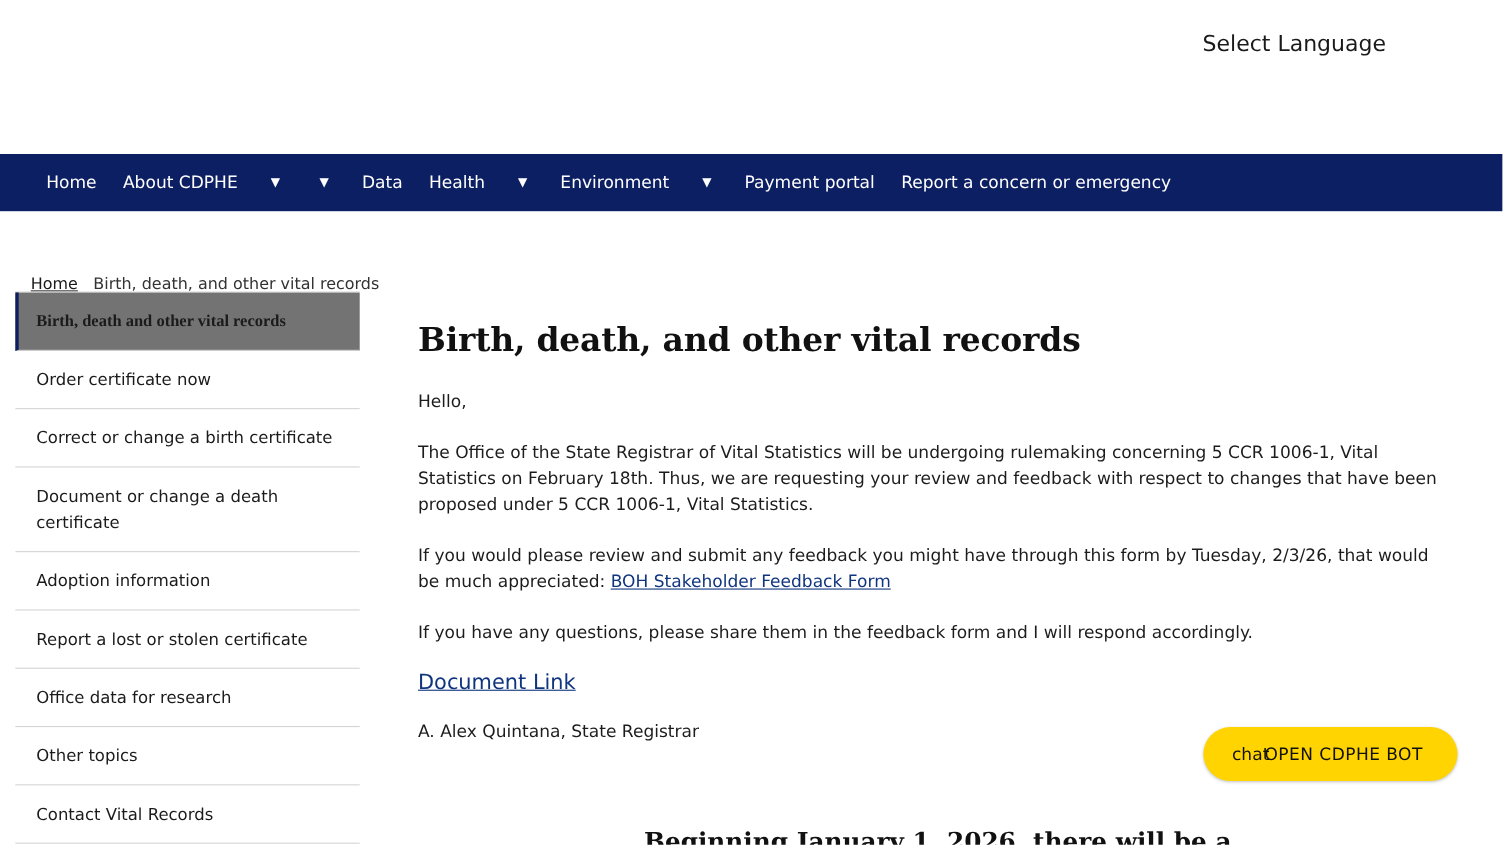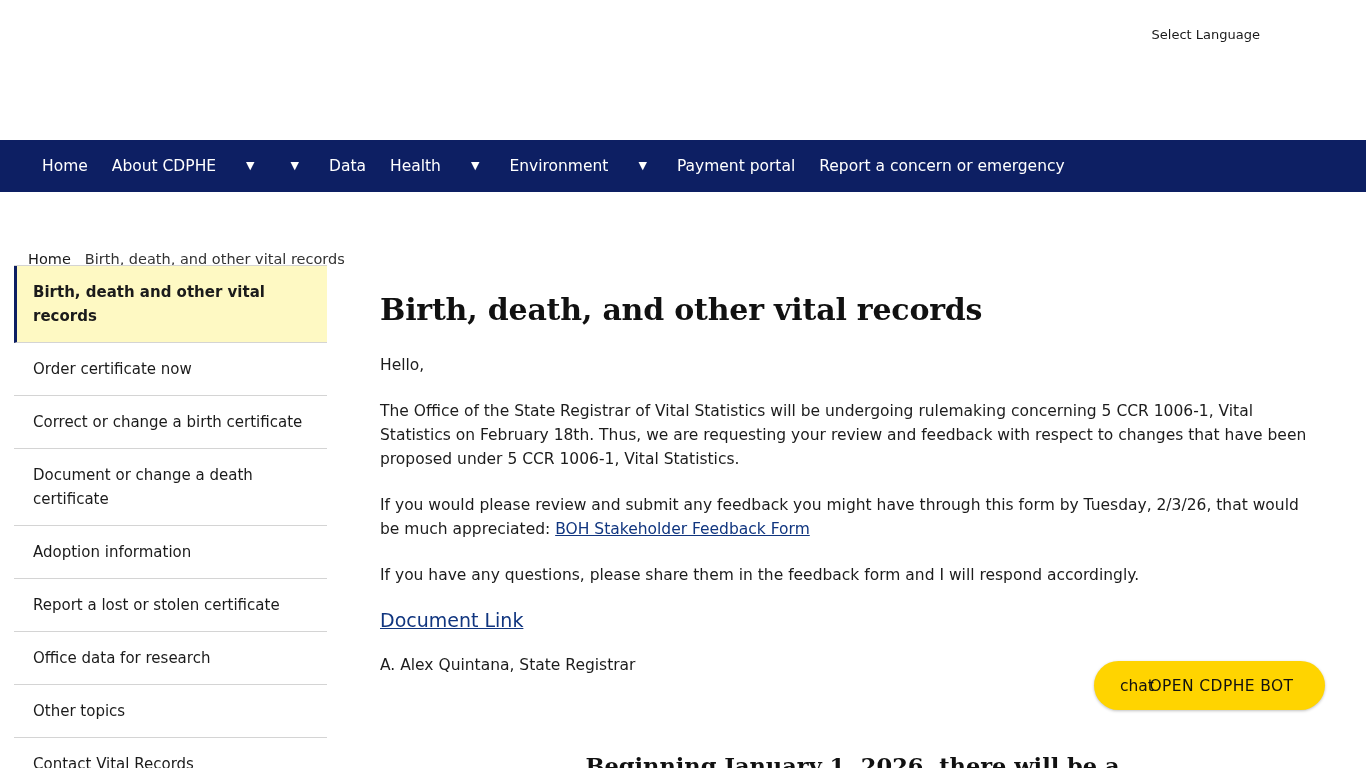--- a/index.html
+++ b/index.html
@@ -14,21 +14,21 @@
 
   
   .topbar {
     height: 70px;
     position: relative;
   }
   .select-language {
     position: absolute;
     right: 106px;
     top: 27px;
-    font-size: 13px;
+    font-size: 20px;
     color: #1a1a1a;
     font-family: "DejaVu Sans", sans-serif;
   }
 
   
   .header {
     position: relative;
     height: 70px;
   }
   .logo-alt {
@@ -131,24 +131,25 @@
   }
   .side-item {
     border-bottom: 1px solid #d4d4d4;
     padding: 14px 18px 14px 19px;
     font-size: 15px;
     color: #1b1b1b;
     cursor: pointer;
     line-height: 1.6;
   }
   .side-item.active {
-    background: #fef9c3;
+    background: #737373;
     font-weight: bold;
     border-left: 3px solid #0d1f63;
     padding-left: 16px;
+    font-family: Liberation Serif, serif;
   }
 
   
   .content {
     position: absolute;
     top: 292px;
     left: 380px;
     width: 945px;
   }
   .page-title {

